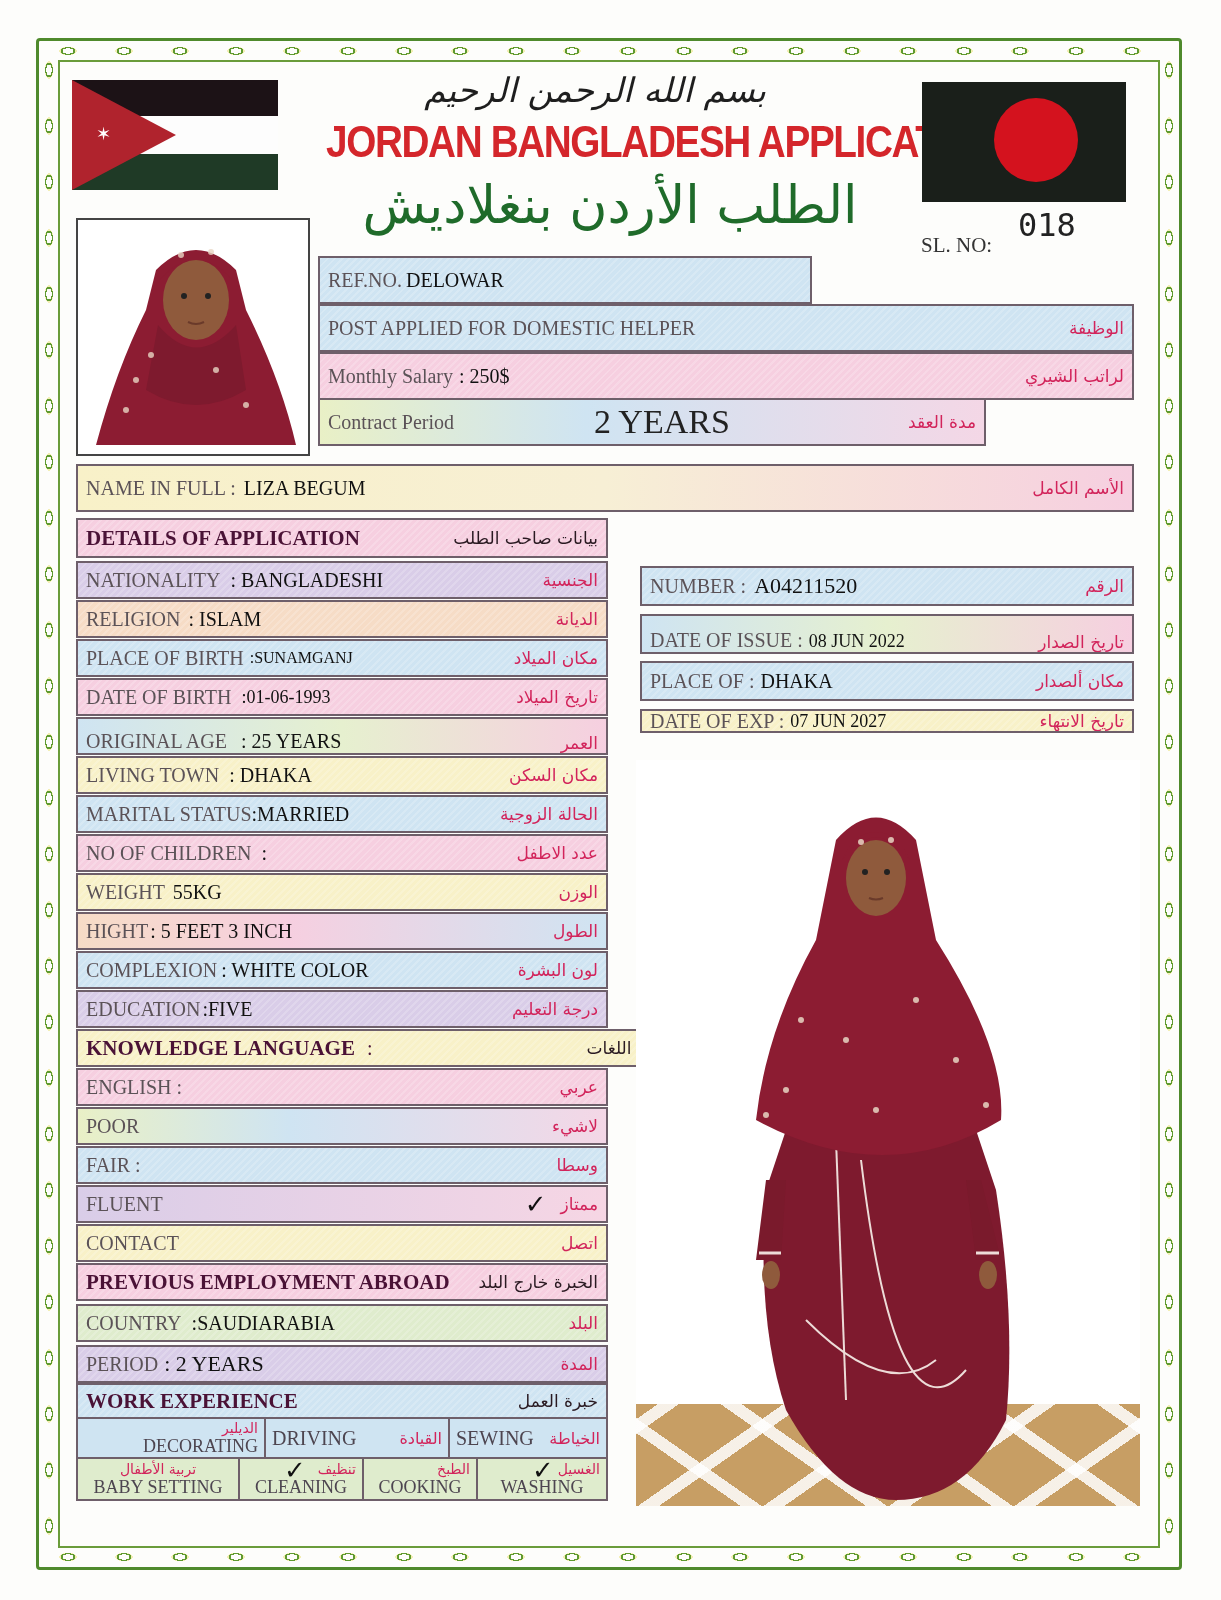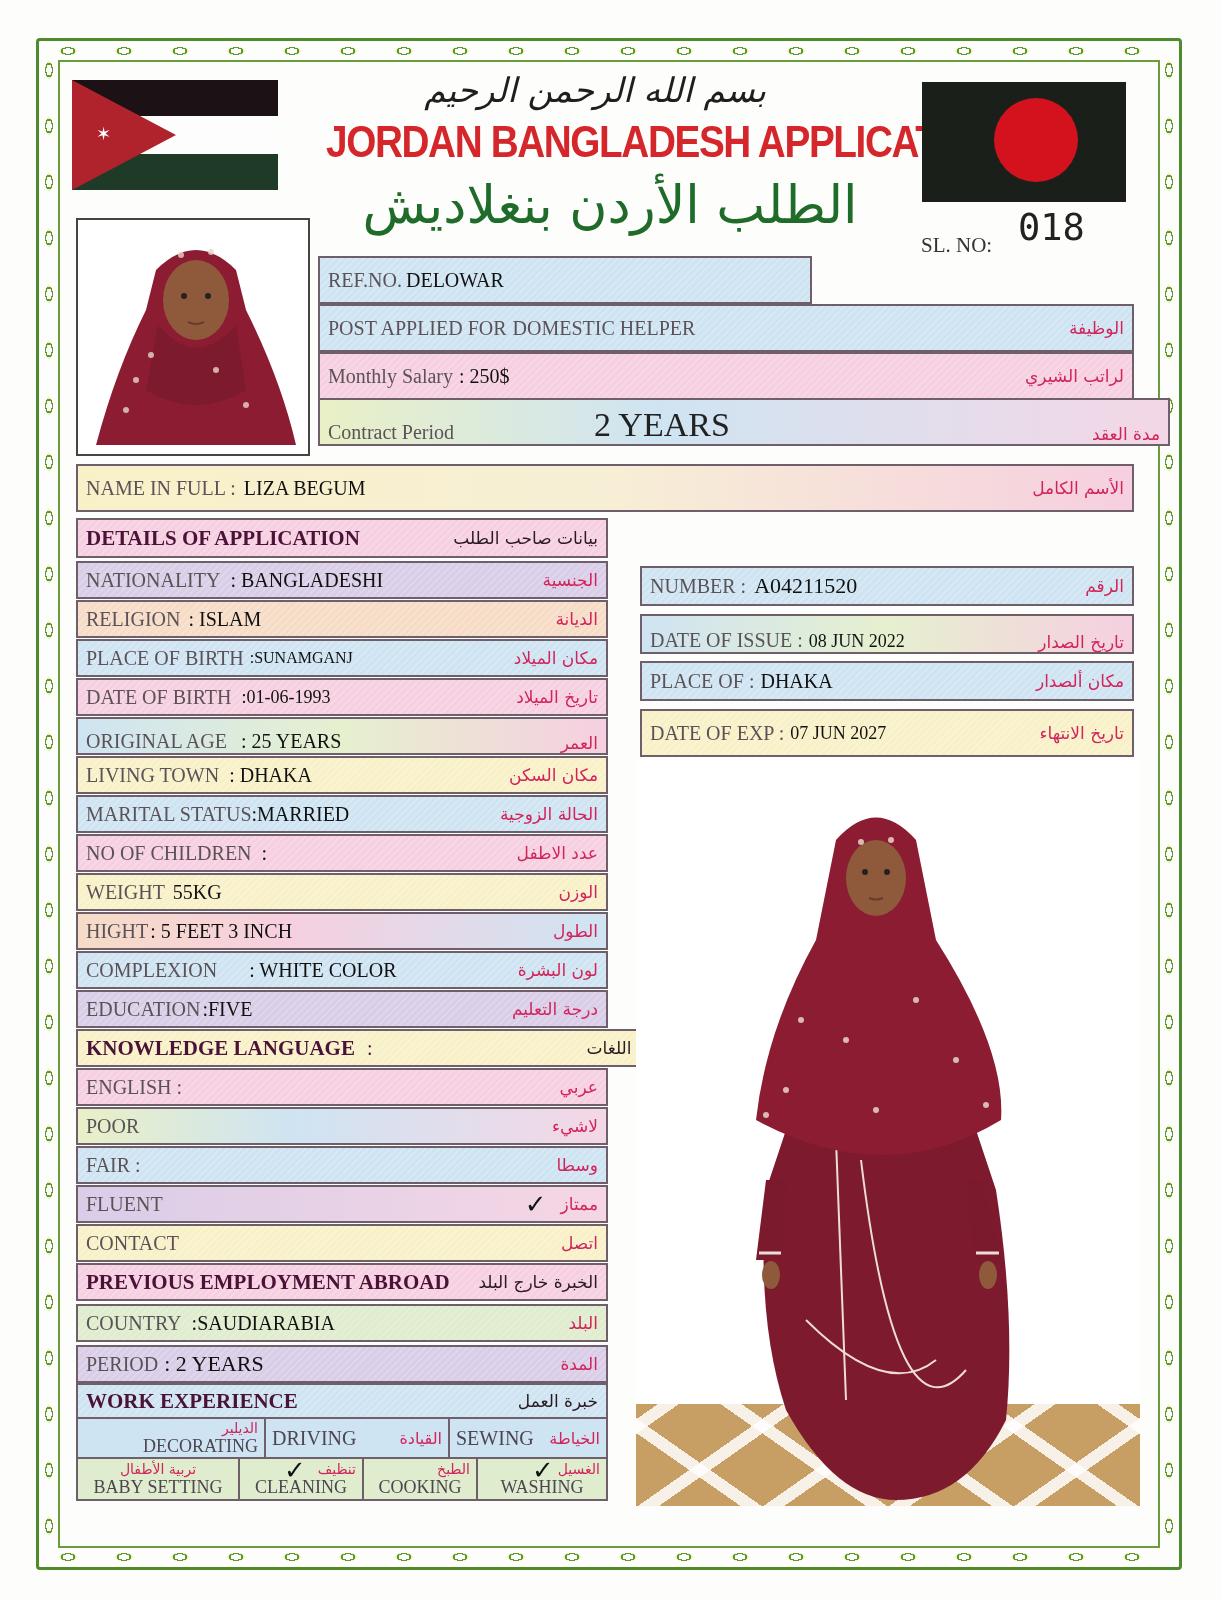--- a/index.html
+++ b/index.html
@@ -34,21 +34,21 @@
 
   .basmala { position: absolute; left: 415px; top: 70px; width: 360px; height: 46px; text-align: center;
     font-family: "DejaVu Serif", serif; font-size: 34px; color: #1e1e1e; direction: rtl; font-style: italic; }
   .title-en { position: absolute; left: 282px; top: 116px; width: 630px; text-align: center;
     font-family: "Liberation Sans", sans-serif; font-weight: bold; font-size: 45px; color: #d4262b;
     letter-spacing: -1.6px; transform: scaleX(0.86); transform-origin: center; white-space: nowrap; }
   .title-ar { position: absolute; left: 310px; top: 170px; width: 600px; text-align: center;
     font-family: "DejaVu Sans", sans-serif; font-size: 52px; color: #1f6b2a; direction: rtl; line-height: 70px; }
 
   .slno-label { position: absolute; left: 921px; top: 233px; font-size: 21px; color: #333; }
-  .slno-value { position: absolute; left: 1018px; top: 206px; font-family: "DejaVu Sans Mono", monospace; font-size: 37px; color: #222; }
+  .slno-value { position: absolute; left: 1018px; top: 206px; font-family: "DejaVu Sans Mono", monospace; font-size: 32px; color: #222; }
 
   
   .photo-frame { position: absolute; left: 76px; top: 218px; width: 234px; height: 238px; border: 2px solid #444; background: #fff; }
   .photo-inner { position: absolute; left: 18px; top: 10px; width: 200px; height: 215px; overflow: hidden; }
   .hijab { position: absolute; left: 0; top: 0; width: 200px; height: 215px; }
 
   
   .bar { position: absolute; border: 2px solid #6e5f6a; height: 38px; display: flex; align-items: center;
     padding: 0 8px; font-size: 20px; color: #5a5058; white-space: nowrap; overflow: hidden;
     background-image: repeating-linear-gradient(135deg, rgba(255,255,255,0.18) 0 2px, rgba(0,0,0,0.0) 2px 5px); }
@@ -154,21 +154,21 @@
   <div class="bar c-blue" style="left:318px; top:304px; width:816px; height:48px;">
     <span class="lbl">POST APPLIED FOR</span>
     <span class="lbl" style="margin-left:6px;">DOMESTIC HELPER</span>
     <span class="ar">الوظيفة</span>
   </div>
   <div class="bar c-pink" style="left:318px; top:352px; width:816px; height:48px;">
     <span class="lbl">Monthly Salary</span>
     <span class="val" style="margin-left:6px;">: 250$</span>
     <span class="ar">لراتب الشيري</span>
   </div>
-  <div class="bar c-grad2" style="left:318px; top:398px; width:852px; height:48px;align-items:flex-end;">
+  <div class="bar c-grad2" style="left:318px; top:398px; width:668px; height:48px;">
     <span class="lbl">Contract Period</span>
     <span class="bignum">2 YEARS</span>
     <span class="ar">مدة العقد</span>
   </div>
 
   <div class="bar c-grad3" style="left:76px; top:464px; width:1058px; height:48px;">
     <span class="lbl">NAME IN FULL :</span>
     <span class="val" style="margin-left:8px;">LIZA BEGUM</span>
     <span class="ar">الأسم الكامل</span>
   </div>
@@ -221,21 +221,21 @@
   <div class="bar c-yellow" style="left:76px; top:873px; width:532px;">
     <span class="lbl">WEIGHT</span>
       <span class="val" style="margin-left:8px;">55KG</span>
       <span class="ar">الوزن</span>
   </div>
   <div class="bar c-grad5" style="left:76px; top:912px; width:532px;">
     <span class="lbl">HIGHT</span>
       <span class="val" style="margin-left:2px;">: 5 FEET 3 INCH</span>
       <span class="ar">الطول</span>
   </div>
-  <div class="bar c-blue" style="left:76px; top:951px; width:532px;gap:28px;">
+  <div class="bar c-blue" style="left:76px; top:951px; width:532px;">
     <span class="lbl">COMPLEXION</span>
       <span class="val" style="margin-left:4px;">: WHITE COLOR</span>
       <span class="ar">لون البشرة</span>
   </div>
   <div class="bar c-lav" style="left:76px; top:990px; width:532px;">
     <span class="lbl">EDUCATION</span>
       <span class="val" style="margin-left:2px;">:FIVE</span>
       <span class="ar">درجة التعليم</span>
   </div>
 
@@ -328,21 +328,21 @@
   <div class="bar c-grad1" style="left:640px; top:614px; width:494px; height:40px;">
     <span class="lbl">DATE OF ISSUE :</span>
       <span class="val" style="margin-left:6px; font-size:18px;">08 JUN 2022</span>
       <span class="ar">تاريخ الصدار</span>
   </div>
   <div class="bar c-blue" style="left:640px; top:661px; width:494px; height:40px;">
     <span class="lbl">PLACE OF :</span>
       <span class="val" style="margin-left:6px;">DHAKA</span>
       <span class="ar">مكان ألصدار</span>
   </div>
-  <div class="bar c-yellow" style="left:640px; top:709px; width:494px; height:48px;">
+  <div class="bar c-yellow" style="left:640px; top:709px; width:494px; height:24px;">
     <span class="lbl">DATE OF EXP :</span>
       <span class="val" style="margin-left:6px; font-size:18px;">07 JUN 2027</span>
       <span class="ar">تاريخ الانتهاء</span>
   </div>
 
   <div class="body-photo">
     <div class="floor"></div>
     <svg width="504" height="746" viewBox="0 0 504 746" style="position:absolute;left:0;top:0;">
 
       <path d="M150 370 L130 430 Q120 560 150 650 Q200 740 260 740 Q330 740 370 660 Q380 560 360 430 L340 370 Z" fill="#7e1a2e"></path>

